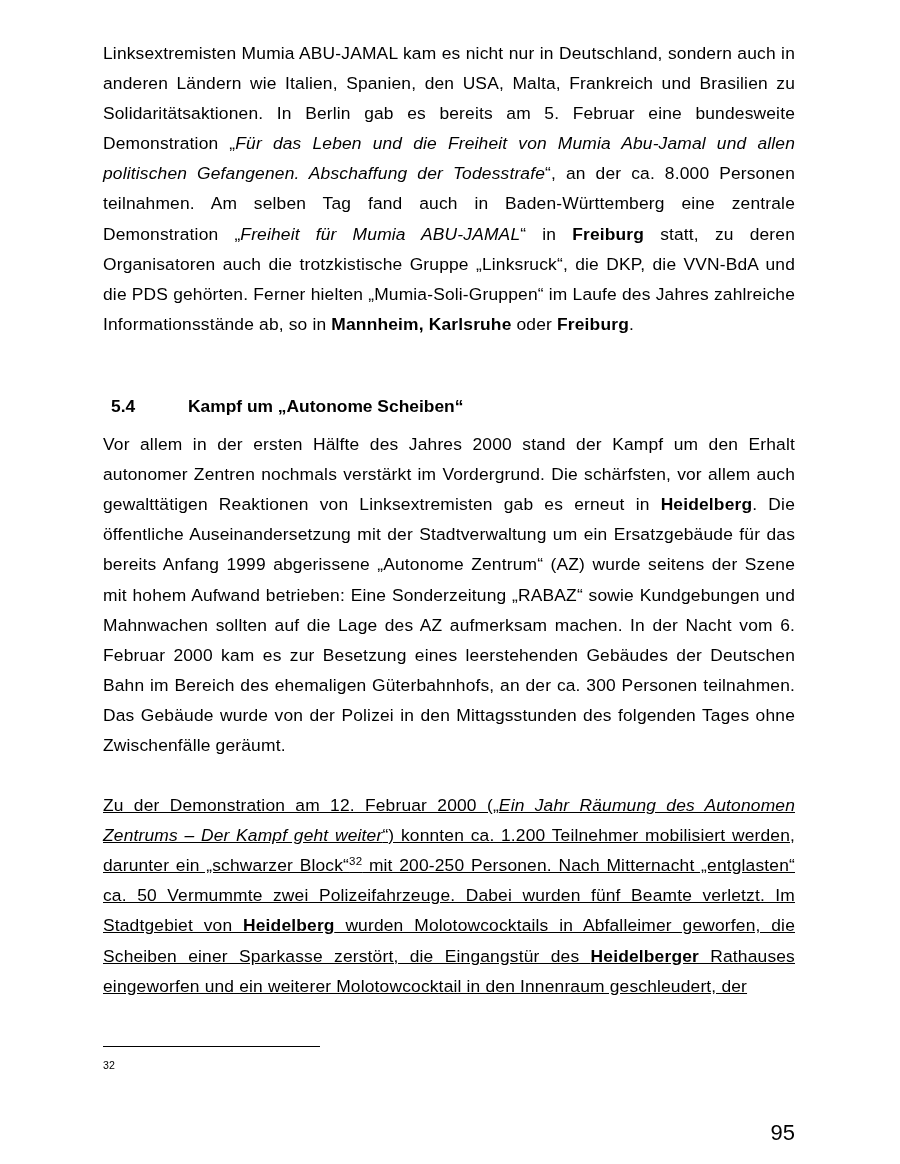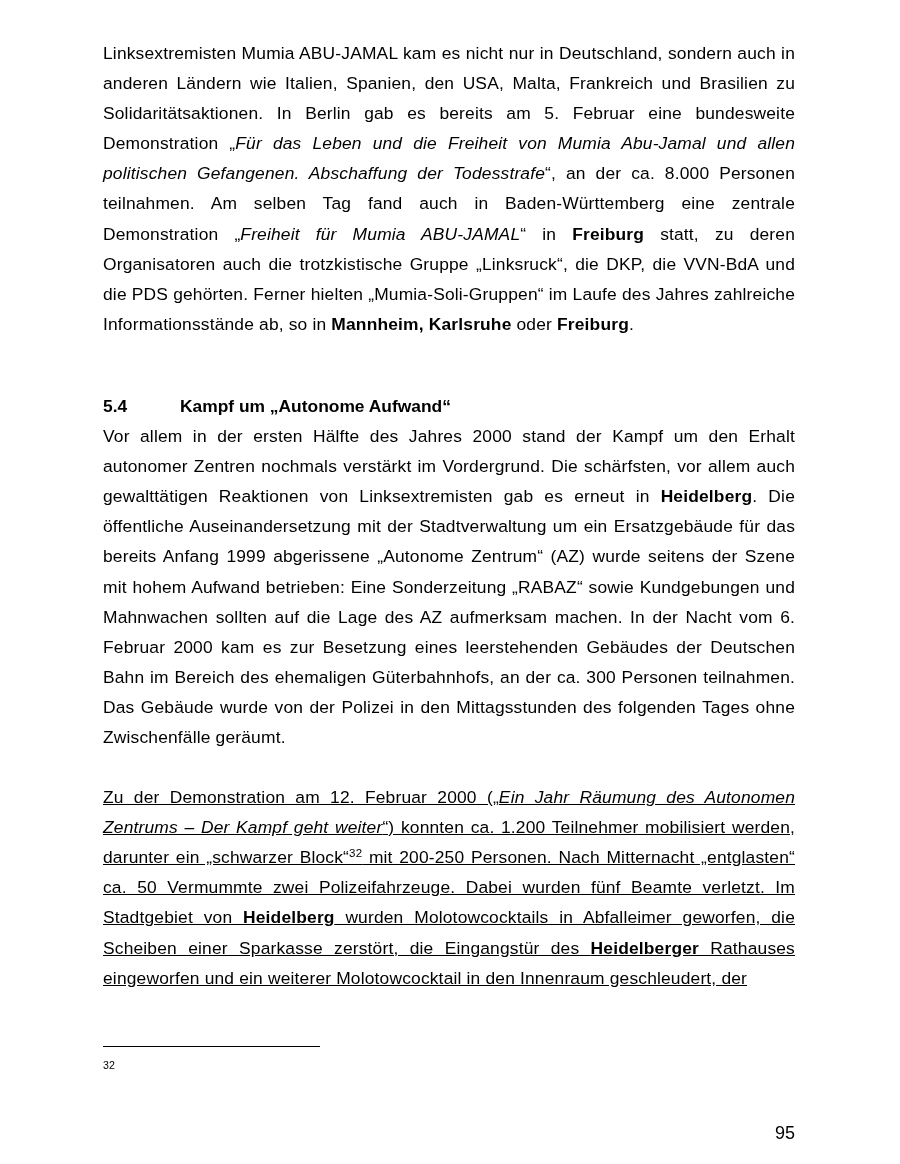--- a/index.html
+++ b/index.html
@@ -43,21 +43,21 @@
     margin-top: 30px !important;
     text-decoration: underline;
   }
   
   .heading {
     display: flex;
     align-items: baseline;
     font-size: 17.4px;
     line-height: 30.1px;
     font-weight: bold;
-    margin: 0;
+    margin: 8px;
   }
   .heading-number {
     width: 77px;
     flex: 0 0 77px;
   }
   .heading-title {
     flex: 1 1 auto;
   }
   .sec-before {
     margin-top: 52px;
@@ -99,36 +99,36 @@
     top: -1px;
     font-size: 10.6px;
     vertical-align: super;
   }
   .page-number {
     position: absolute;
     left: 0;
     top: 1122px;
     width: 795px;
     text-align: right;
-    font-size: 18px;
+    font-size: 22px;
     line-height: 22px;
   }
 </style>
 </head>
 <body>
 
 <div class="page">
 
   <div class="content">
 
     <p class="body-par"><span>Linksextremisten Mumia ABU-JAMAL kam es nicht nur in Deutschland, sondern auch in anderen Ländern wie Italien, Spanien, den USA, Malta, Frankreich und Brasilien zu Solidaritätsaktionen. In Berlin gab es bereits am 5. Februar eine bundesweite Demonstration „</span><i>Für das Leben und die Freiheit von Mumia Abu-Jamal und allen politischen Gefangenen. Abschaffung der Todesstrafe</i><span>“, an der ca. 8.000 Personen teilnahmen. Am selben Tag fand auch in Baden-Württemberg eine zentrale Demonstration „</span><i>Freiheit für Mumia ABU-JAMAL</i><span>“ in </span><b>Freiburg</b><span> statt, zu deren Organisatoren auch die trotzkistische Gruppe „Linksruck“, die DKP, die VVN-BdA und die PDS gehörten. Ferner hielten „Mumia-Soli-Gruppen“ im Laufe des Jahres zahlreiche Informationsstände ab, so in </span><b>Mannheim, Karlsruhe</b><span> oder </span><b>Freiburg</b><span>.</span></p>
 
     <div class="heading sec-before">
       <span class="heading-number">5.4</span>
-      <span class="heading-title">Kampf um „Autonome Aufwand“</span>
+      <span class="heading-title">Kampf um „Autonome Scheiben“</span>
     </div>
 
     <p class="body-par sec-after"><span>Vor allem in der ersten Hälfte des Jahres 2000 stand der Kampf um den Erhalt autonomer Zentren nochmals verstärkt im Vordergrund. Die schärfsten, vor allem auch gewalttätigen Reaktionen von Linksextremisten gab es erneut in </span><b>Heidelberg</b><span>. Die öffentliche Auseinandersetzung mit der Stadtverwaltung um ein Ersatzgebäude für das bereits Anfang 1999 abgerissene „Autonome Zentrum“ (AZ) wurde seitens der Szene mit hohem Aufwand betrieben: Eine Sonderzeitung „RABAZ“ sowie Kundgebungen und Mahnwachen sollten auf die Lage des AZ aufmerksam machen. In der Nacht vom 6. Februar 2000 kam es zur Besetzung eines leerstehenden Gebäudes der Deutschen Bahn im Bereich des ehemaligen Güterbahnhofs, an der ca. 300 Personen teilnahmen. Das Gebäude wurde von der Polizei in den Mittagsstunden des folgenden Tages ohne Zwischenfälle geräumt.</span></p>
 
     <p class="body-par par-gap-large"><span>Zu der Demonstration am 12. Februar 2000 („</span><i>Ein Jahr Räumung des Autonomen Zentrums – Der Kampf geht weiter</i><span>“) konnten ca. 1.200 Teilnehmer mobilisiert werden, darunter ein „schwarzer Block“</span><sup class="fn-ref">32</sup><span> mit 200-250 Personen. Nach Mitternacht „entglasten“ ca. 50 Vermummte zwei Polizeifahrzeuge. Dabei wurden fünf Beamte verletzt. Im Stadtgebiet von </span><b>Heidelberg</b><span> wurden Molotowcocktails in Abfalleimer geworfen, die Scheiben einer Sparkasse zerstört, die Eingangstür des </span><b>Heidelberger</b><span> Rathauses eingeworfen und ein weiterer Molotowcocktail in den Innenraum geschleudert, der</span></p>
 
   </div>
 
   <div class="footnote-area">
     <div class="footnote-rule"></div>

